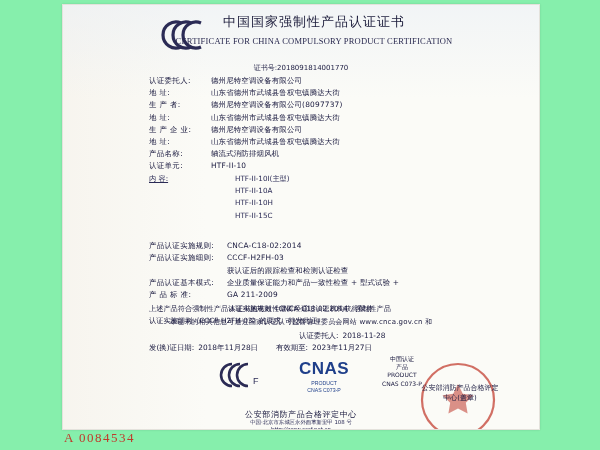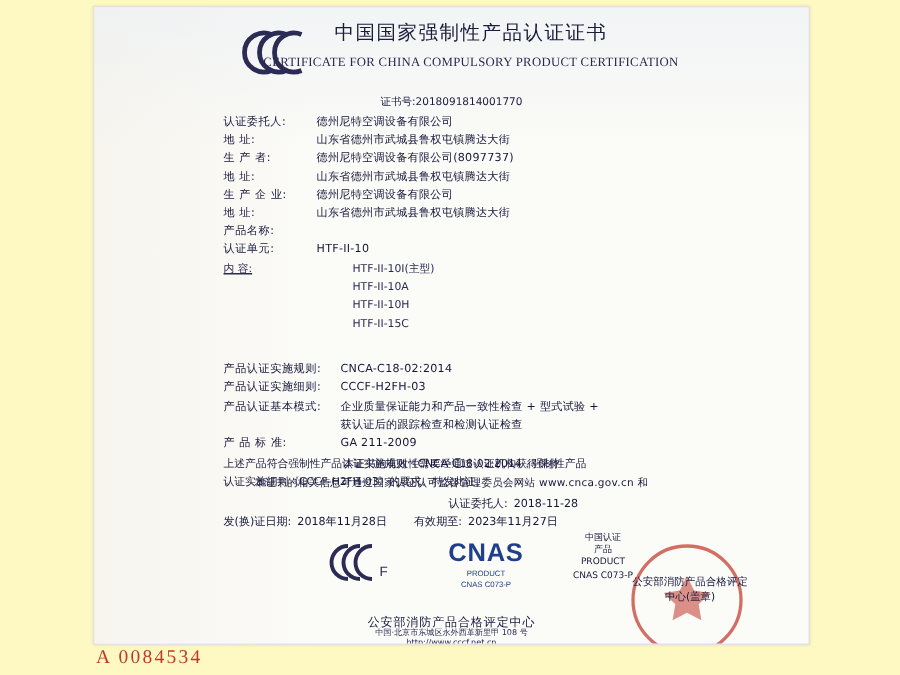--- a/index.html
+++ b/index.html
@@ -10,21 +10,21 @@
     width: 600px;
     height: 450px;
     background: #ffffff;
     font-family: "DejaVu Sans", sans-serif;
     overflow: hidden;
   }
   .page {
     position: relative;
     width: 600px;
     height: 450px;
-    background: #fef9c3;
+    background: #86efac;
   }
   
   .cert {
     position: absolute;
     left: 62px;
     top: 4px;
     width: 476px;
     height: 424px;
     background: #fbfbf7;
     border: 1px solid #e4e2dc;
@@ -289,20 +289,21 @@
       <div class="row">
         <div class="lbl">生  产  企  业:</div>
         <div class="val">德州尼特空调设备有限公司</div>
       </div>
       <div class="row">
         <div class="lbl">地        址:</div>
         <div class="val">山东省德州市武城县鲁权屯镇腾达大街</div>
       </div>
       <div class="row">
         <div class="lbl">产品名称:</div>
+        <div class="val">轴流式消防排烟风机</div>
       </div>
       <div class="row">
         <div class="lbl">认证单元:</div>
         <div class="val">HTF-II-10</div>
       </div>
 
       <div class="models">
         <div class="model-row">
           <div class="model-lbl">内      容:</div>
           <div class="model-val">HTF-II-10I(主型)</div>
@@ -324,26 +325,26 @@
       <div class="mid">
         <div class="row">
           <div class="lbl" style="width:78px;flex:0 0 78px">产品认证实施规则:</div>
           <div class="val">CNCA-C18-02:2014</div>
         </div>
         <div class="row">
           <div class="lbl" style="width:78px;flex:0 0 78px">产品认证实施细则:</div>
           <div class="val">CCCF-H2FH-03</div>
         </div>
         <div class="row">
+          <div class="lbl" style="width:78px;flex:0 0 78px"></div>
+          <div class="val">获认证后的跟踪检查和检测认证检查</div>
+        </div>
+        <div class="row">
           <div class="lbl" style="width:78px;flex:0 0 78px">产品认证基本模式:</div>
           <div class="val">企业质量保证能力和产品一致性检查 + 型式试验 +</div>
-        </div>
-        <div class="row">
-          <div class="lbl" style="width:78px;flex:0 0 78px"></div>
-          <div class="val">获认证后的跟踪检查和检测认证检查</div>
         </div>
         <div class="row">
           <div class="lbl" style="width:78px;flex:0 0 78px">产  品  标  准:</div>
           <div class="val">GA 211-2009</div>
         </div>
       </div>
 
       <div class="note" style="margin-top:2px">上述产品符合强制性产品认证实施规则《CNCA-C18-02:2014，强制性产品</div>
       <div class="note">认证实施细则《CCCF-H2FH-03》的要求。特发此证。</div>
 

